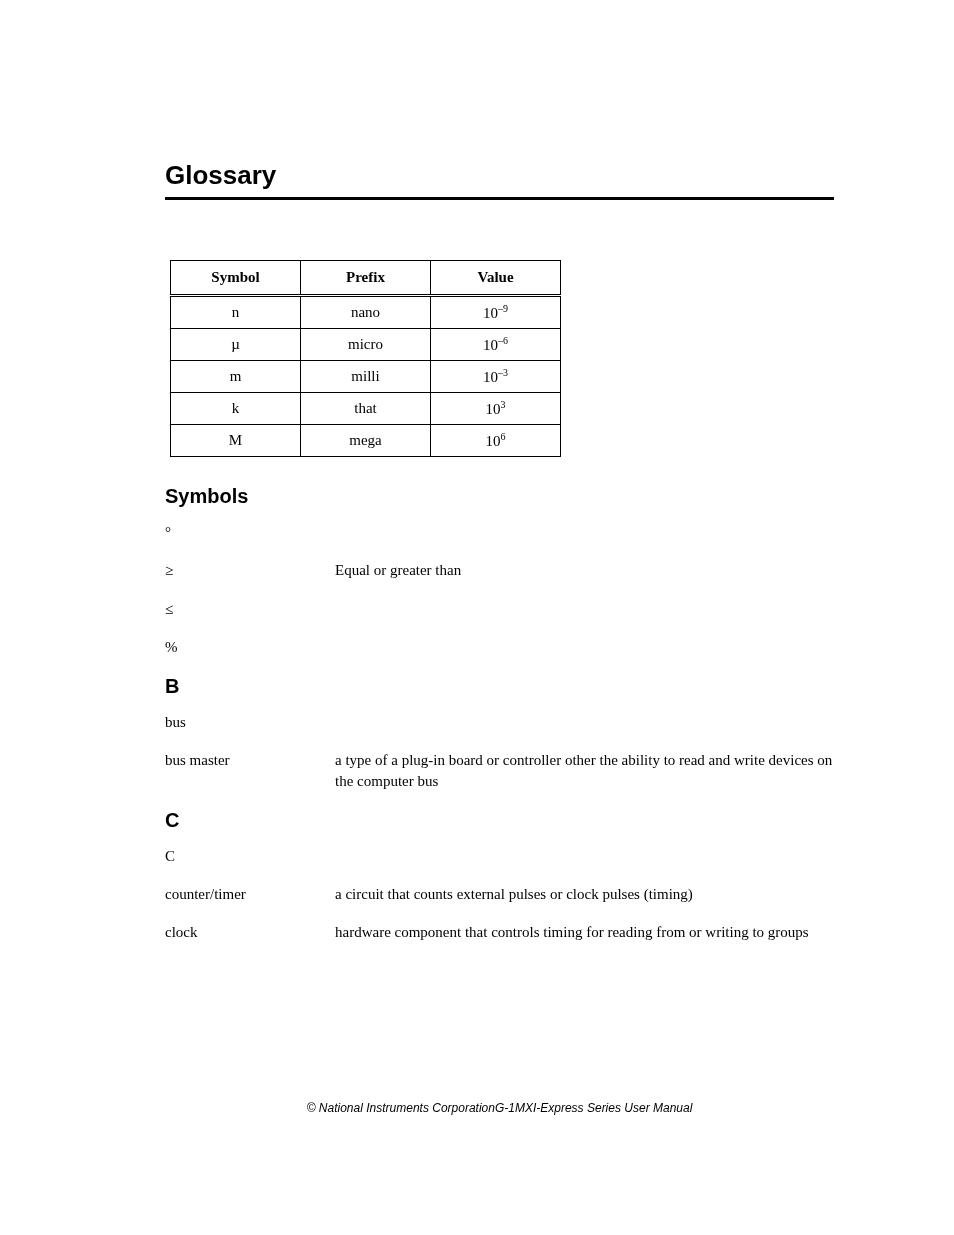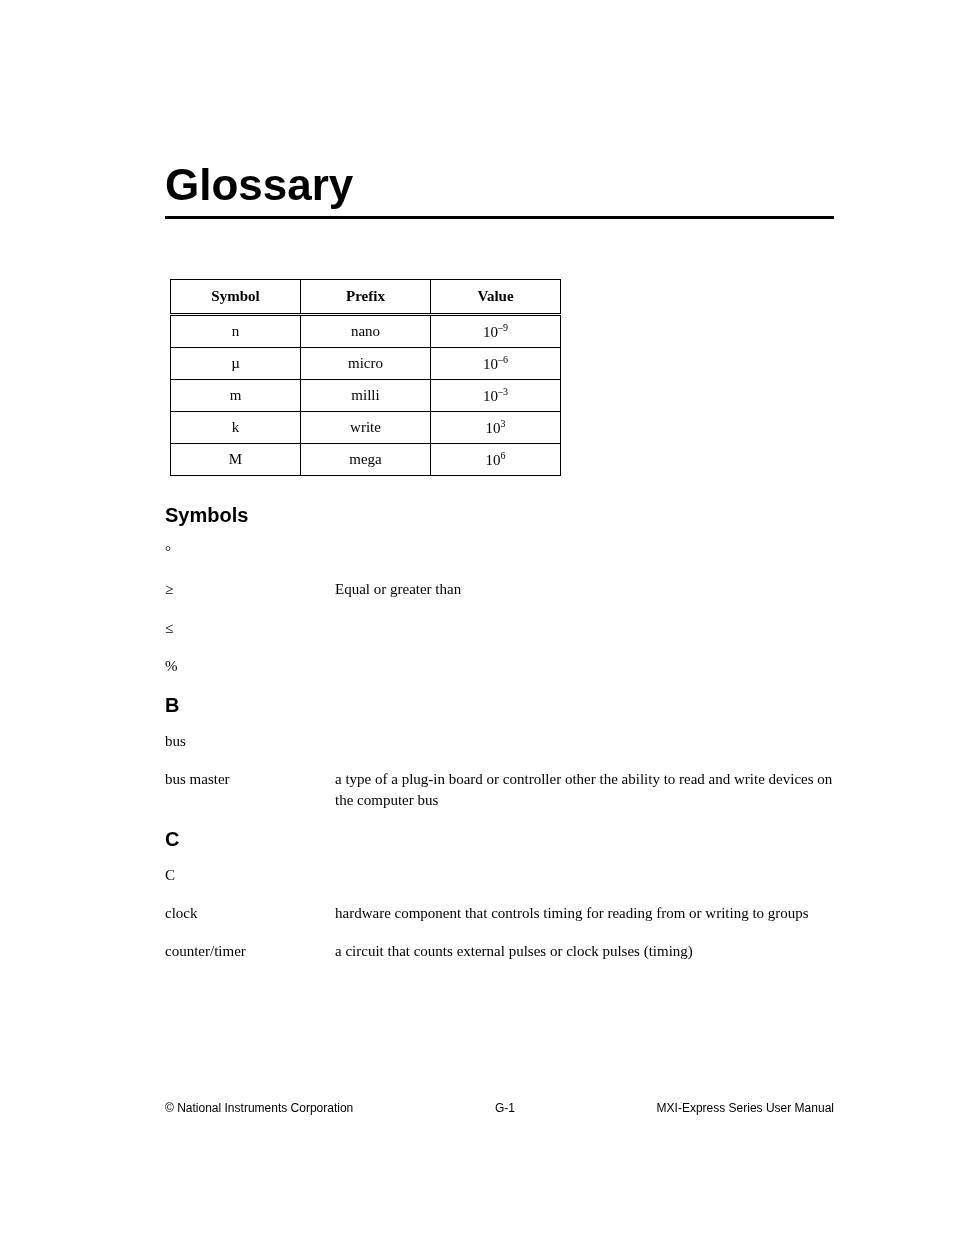--- a/index.html
+++ b/index.html
@@ -10,21 +10,21 @@
     font-family: "Times New Roman", Times, serif;
     color: #000;
     position: relative;
   }
   .page {
     padding: 160px 120px 0 165px;
   }
   .title {
     font-family: Arial, Helvetica, sans-serif;
     font-weight: bold;
-    font-size: 44px;
+    font-size: 26px;
     border-bottom: 3px solid #000;
     padding-bottom: 6px;
     margin-bottom: 60px;
   }
   .prefix-table {
     border-collapse: collapse;
     margin-left: 5px;
     margin-bottom: 28px;
   }
   .prefix-table th, .prefix-table td {
@@ -63,22 +63,23 @@
   }
   .def {
     flex: 1;
   }
   .footer {
     position: absolute;
     bottom: 120px;
     left: 165px;
     right: 120px;
     display: flex;
-    justify-content: space-between;
+    justify-content: center;
     font-family: Arial, Helvetica, sans-serif;
+    font-style: italic;
     font-size: 12px;
     margin-top: 36px;
   }
 </style>
 </head>
 <body>
 
 <div class="page">
 
   <h1 class="title">Glossary</h1>
@@ -102,21 +103,21 @@
         <td>micro</td>
         <td><span>10</span><span class="exp">–6</span></td>
       </tr>
       <tr>
         <td>m</td>
         <td>milli</td>
         <td><span>10</span><span class="exp">–3</span></td>
       </tr>
       <tr>
         <td>k</td>
-        <td>write</td>
+        <td>that</td>
         <td><span>10</span><span class="exp">3</span></td>
       </tr>
       <tr>
         <td>M</td>
         <td>mega</td>
         <td><span>10</span><span class="exp">6</span></td>
       </tr>
     </tbody>
   </table>
 
@@ -142,26 +143,26 @@
   <div class="entry">
     <div class="term">bus master</div>
     <div class="def">a type of a plug-in board or controller other the ability to read and write devices on the computer bus</div>
   </div>
 
   <div class="section-head">C</div>
   <div class="entry">
     <div class="term">C</div>
   </div>
   <div class="entry">
+    <div class="term">counter/timer</div>
+    <div class="def">a circuit that counts external pulses or clock pulses (timing)</div>
+  </div>
+  <div class="entry">
     <div class="term">clock</div>
     <div class="def">hardware component that controls timing for reading from or writing to groups</div>
-  </div>
-  <div class="entry">
-    <div class="term">counter/timer</div>
-    <div class="def">a circuit that counts external pulses or clock pulses (timing)</div>
   </div>
 
 </div>
 
 <div class="footer">
   <span>© National Instruments Corporation</span>
   <span>G-1</span>
   <span>MXI-Express Series User Manual</span>
 </div>
 

